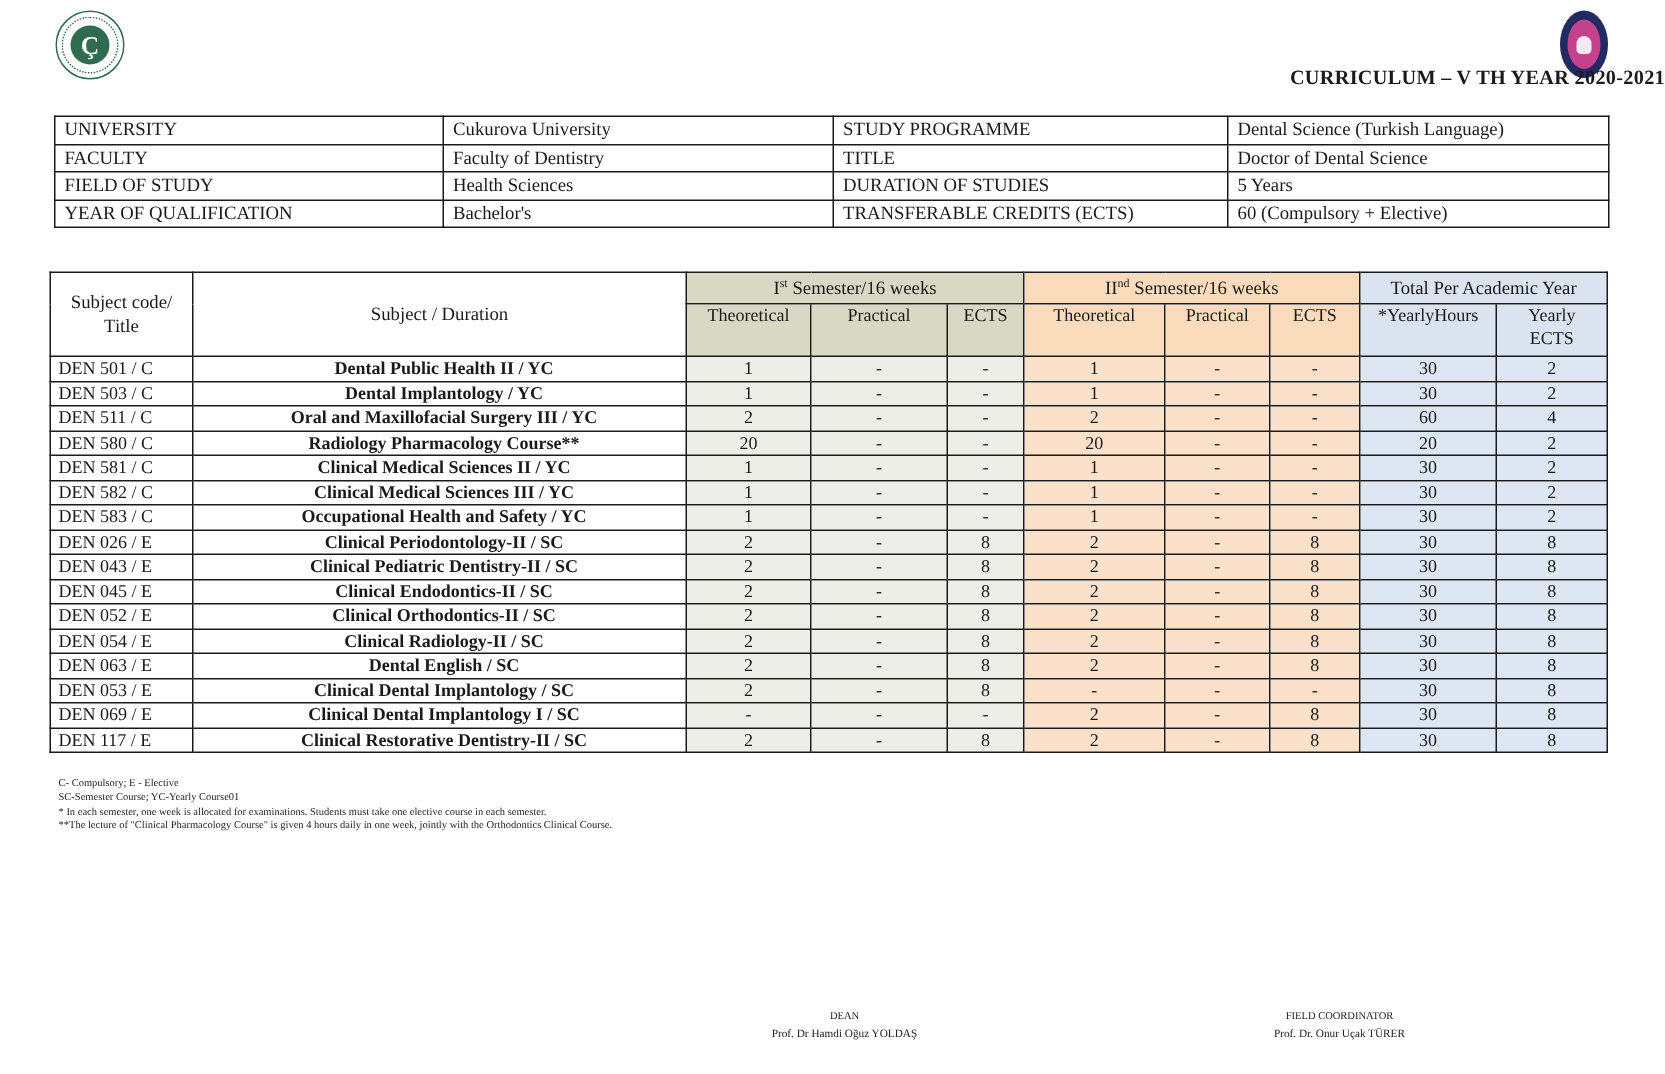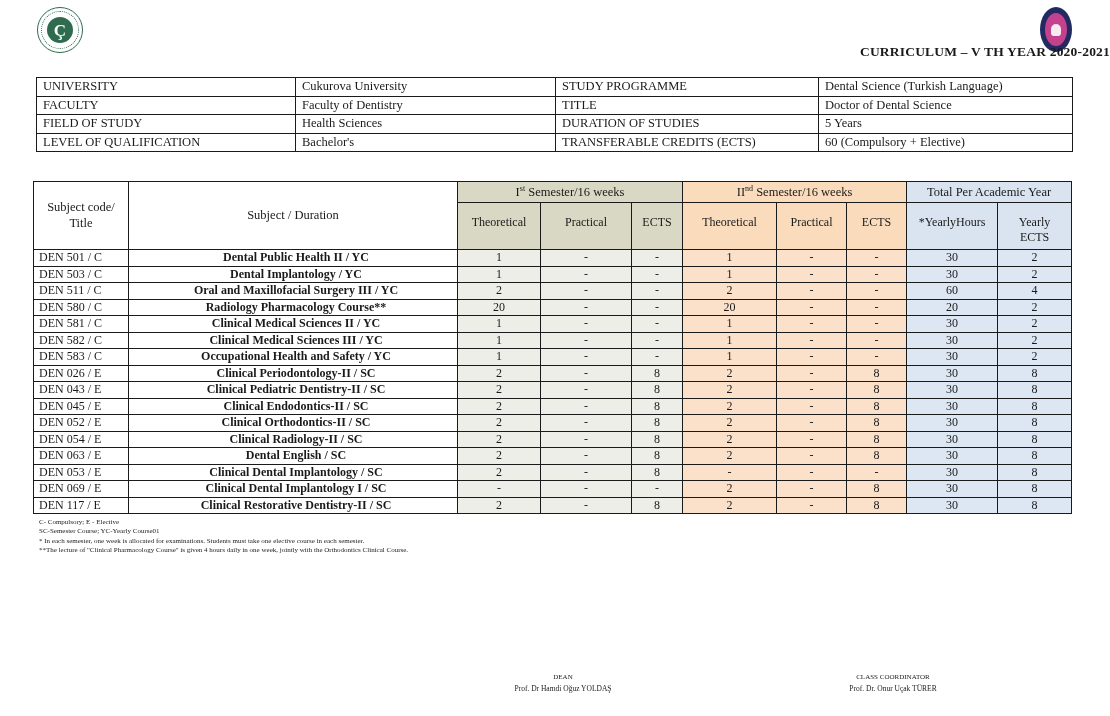--- a/index.html
+++ b/index.html
@@ -25,21 +25,21 @@
     font-size:13.5px;font-weight:700;letter-spacing:.2px;}
   
   table{border-collapse:collapse;table-layout:fixed;}
   .info-table{position:absolute;left:36px;top:77px;width:1036px;font-size:12.5px;}
   .info-table td{border:1px solid #1a1a1a;height:17.5px;padding:0 4px 0 6px;white-space:nowrap;overflow:hidden;}
   
   .curriculum-table{position:absolute;left:33px;top:181px;width:1038px;font-size:12px;}
   .curriculum-table th,.curriculum-table td{border:1px solid #1a1a1a;padding:0;overflow:hidden;}
   .curriculum-table thead th{font-weight:normal;text-align:center;}
   .curriculum-table .hrow1 th{height:20px;font-size:12.5px;}
-  .curriculum-table .hrow2 th{height:34px;vertical-align:top;padding-top:12px;}
+  .curriculum-table .hrow2 th{height:34px;vertical-align:top;padding-top:0;}
   .th-span2{vertical-align:middle!important;white-space:pre-line;line-height:1.25;}
   .sem1h{background:#d8d8c4;}
   .sem2h{background:#fadcbd;margin-top:48px;}
   .totalh{background:#d9e4f0;margin-left:38px;}
   .curriculum-table tbody tr{height:16.5px;}
   .curriculum-table tbody td{text-align:center;white-space:nowrap;}
   .curriculum-table td.code{text-align:left;padding-left:5px;margin-top:20px;}
   .curriculum-table td.subj{text-align:center;padding-left:6px;font-weight:bold;}
   .curriculum-table td.c-sem1{background:#eeeee8;}
   .curriculum-table td.c-sem2{background:#fbe0ca;}
@@ -89,21 +89,21 @@
         <td>TITLE</td>
         <td>Doctor of Dental Science</td>
       </tr>
       <tr>
         <td>FIELD OF STUDY</td>
         <td>Health Sciences</td>
         <td>DURATION OF STUDIES</td>
         <td>5 Years</td>
       </tr>
       <tr>
-        <td>LEVEL OF QUALIFICATION</td>
+        <td>YEAR OF QUALIFICATION</td>
         <td>Bachelor's</td>
         <td>TRANSFERABLE CREDITS (ECTS)</td>
         <td>60 (Compulsory + Elective)</td>
       </tr>
     </tbody>
 </table>
 
 <table class="curriculum-table">
   <colgroup>
     <col style="width:95px">
@@ -339,15 +339,15 @@
     <div>SC-Semester Course; YC-Yearly Course01</div>
     <div>* In each semester, one week is allocated for examinations. Students must take one elective course in each semester.</div>
     <div>**The lecture of "Clinical Pharmacology Course" is given 4 hours daily in one week, jointly with the Orthodontics Clinical Course.</div>
   </div>
 
 <div class="sig sig-dean">
   <div>DEAN</div>
   <div class="name">Prof. Dr Hamdi Oğuz YOLDAŞ</div>
 </div>
 <div class="sig sig-coordinator">
-  <div>CLASS COORDINATOR</div>
+  <div>FIELD COORDINATOR</div>
   <div class="name">Prof. Dr. Onur Uçak TÜRER</div>
 </div>
 
 </body></html>

